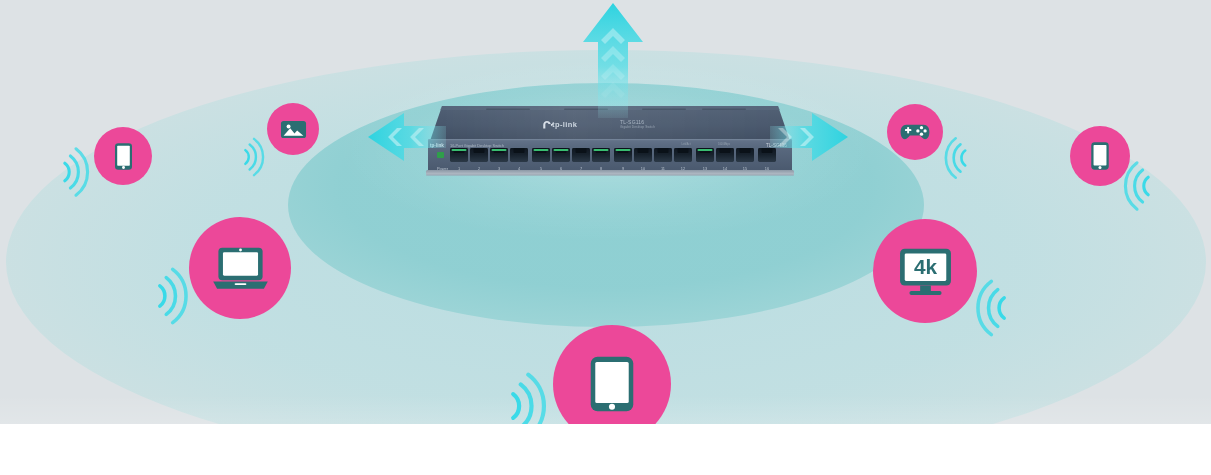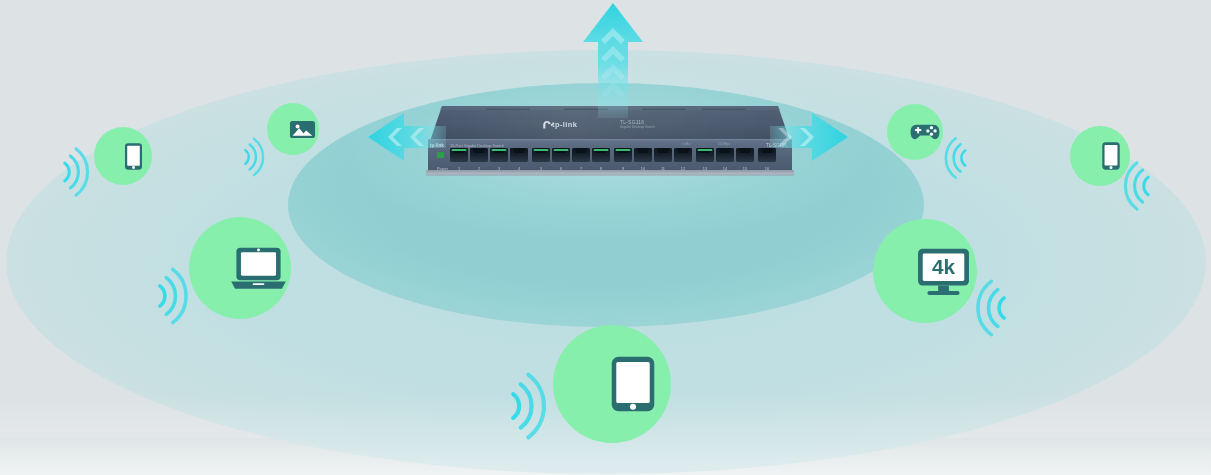--- a/index.html
+++ b/index.html
@@ -5,40 +5,40 @@
 <style>
   * { box-sizing: border-box; }
   html, body {
     margin: 0; padding: 0;
     background: #ffffff;
     font-family: "Liberation Sans", "DejaVu Sans", sans-serif;
   }
   #scene {
     position: relative;
     width: 1211px;
-    height: 475px;
+    height: 424px;
     overflow: hidden;
     background: #dde2e5;
     padding-left: 28px;
   }
   #bg-svg, #fx-svg {
     position: absolute;
     left: 0; top: 0;
     width: 1211px; height: 475px;
   }
   #fx-svg { pointer-events: none; }
 
   
   .node {
     position: absolute;
     border-radius: 50%;
-    background: #86efac;
+    background: #ec4899;
     display: flex;
     align-items: center;
-    justify-content: flex-end;
+    justify-content: center;
   }
   .node-ico { display: block; }
 
   
   #switch {
     position: absolute;
     left: 424px; top: 100px;
     width: 372px; height: 82px;
   }
   .sw-txt {

